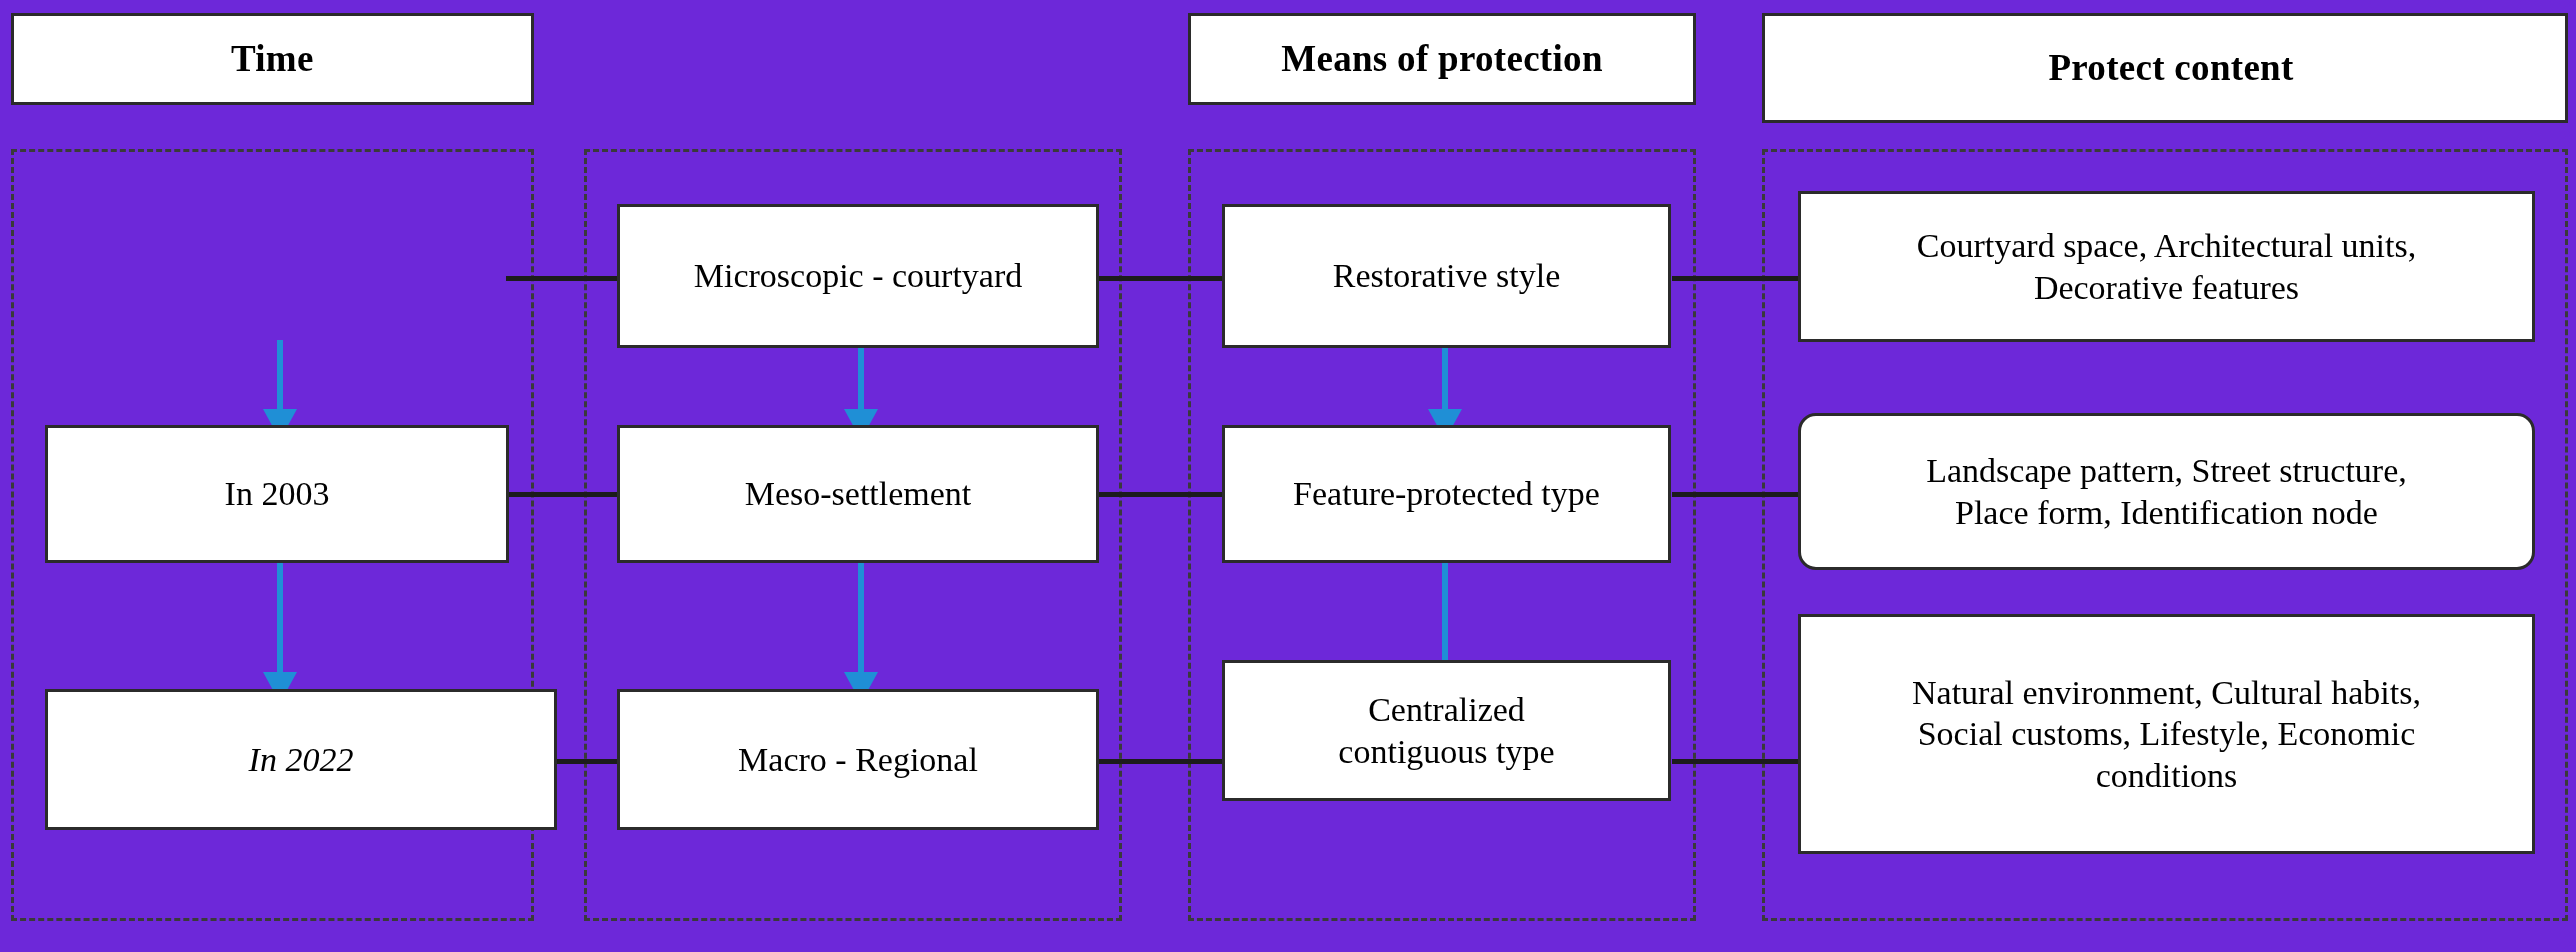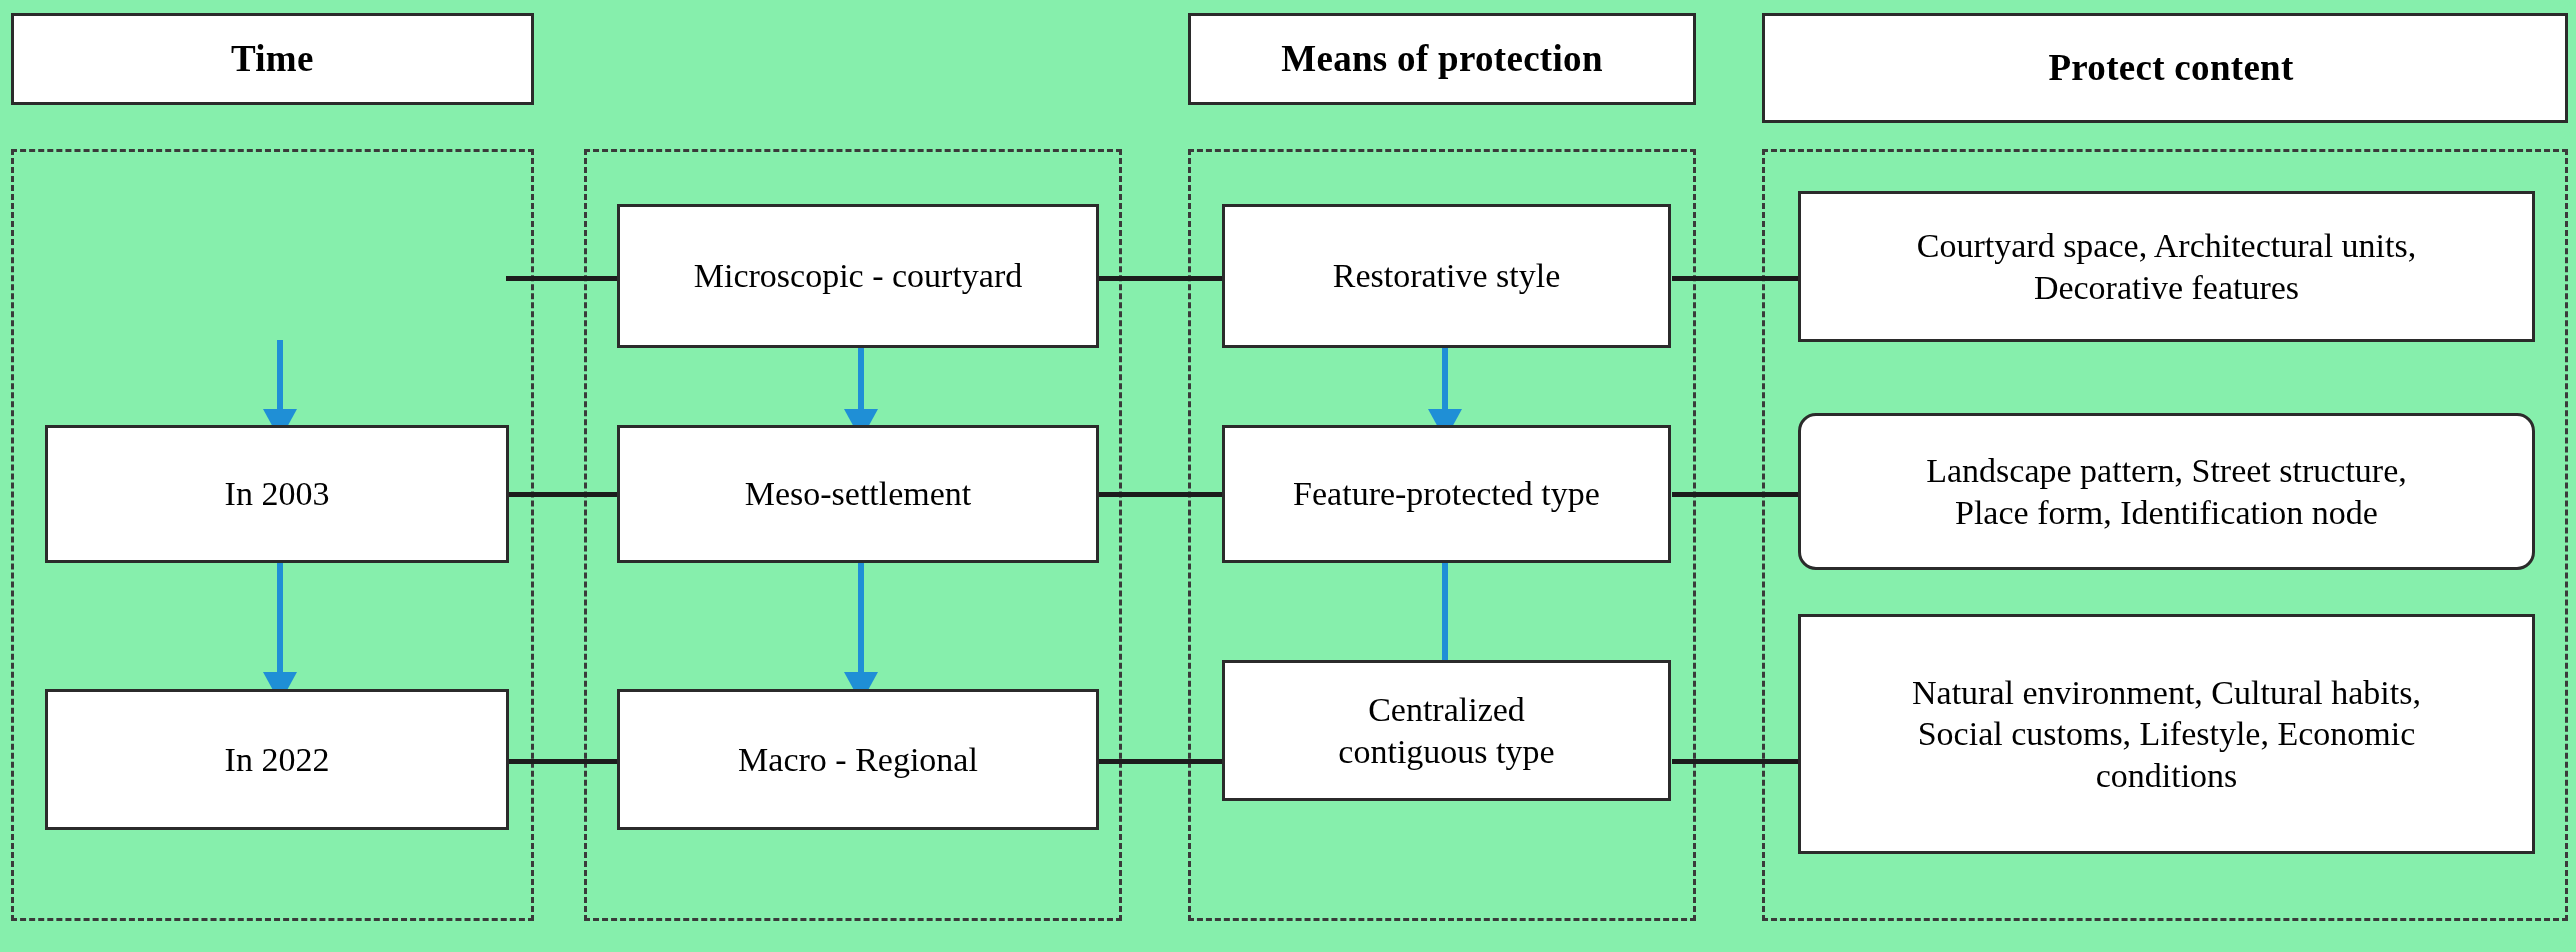--- a/index.html
+++ b/index.html
@@ -7,21 +7,21 @@
     padding: 0;
     background: #ffffff;
   }
   body {
     font-family: "Liberation Serif", "DejaVu Serif", serif;
   }
   #stage {
     position: relative;
     width: 2576px;
     height: 952px;
-    background: #86efac;
+    background: #6d28d9;
     overflow: hidden;
   }
 
   
   .header-box {
     position: absolute;
     box-sizing: border-box;
     border: 3px solid #2b2b2b;
     background: #ffffff;
     display: flex;
@@ -181,21 +181,21 @@
 
   <div class="node-box" style="left:1222px; top:425px; width:449px; height:138px;">
     <span class="node-label">Feature-protected type</span>
   </div>
 
   <div class="node-box" style="left:1798px; top:413px; width:737px; height:157px;border-radius:18px;">
     <span class="node-label">Landscape pattern, Street structure,
 Place form, Identification node</span>
   </div>
 
-  <div class="node-box" style="left:45px; top:689px; width:464px; height:141px;">
+  <div class="node-box" style="left:45px; top:689px; width:512px; height:141px;font-style:italic;">
     <span class="node-label">In 2022</span>
   </div>
 
   <div class="node-box" style="left:617px; top:689px; width:482px; height:141px;">
     <span class="node-label">Macro - Regional</span>
   </div>
 
   <div class="node-box" style="left:1222px; top:660px; width:449px; height:141px;">
     <span class="node-label">Centralized
 contiguous type</span>

